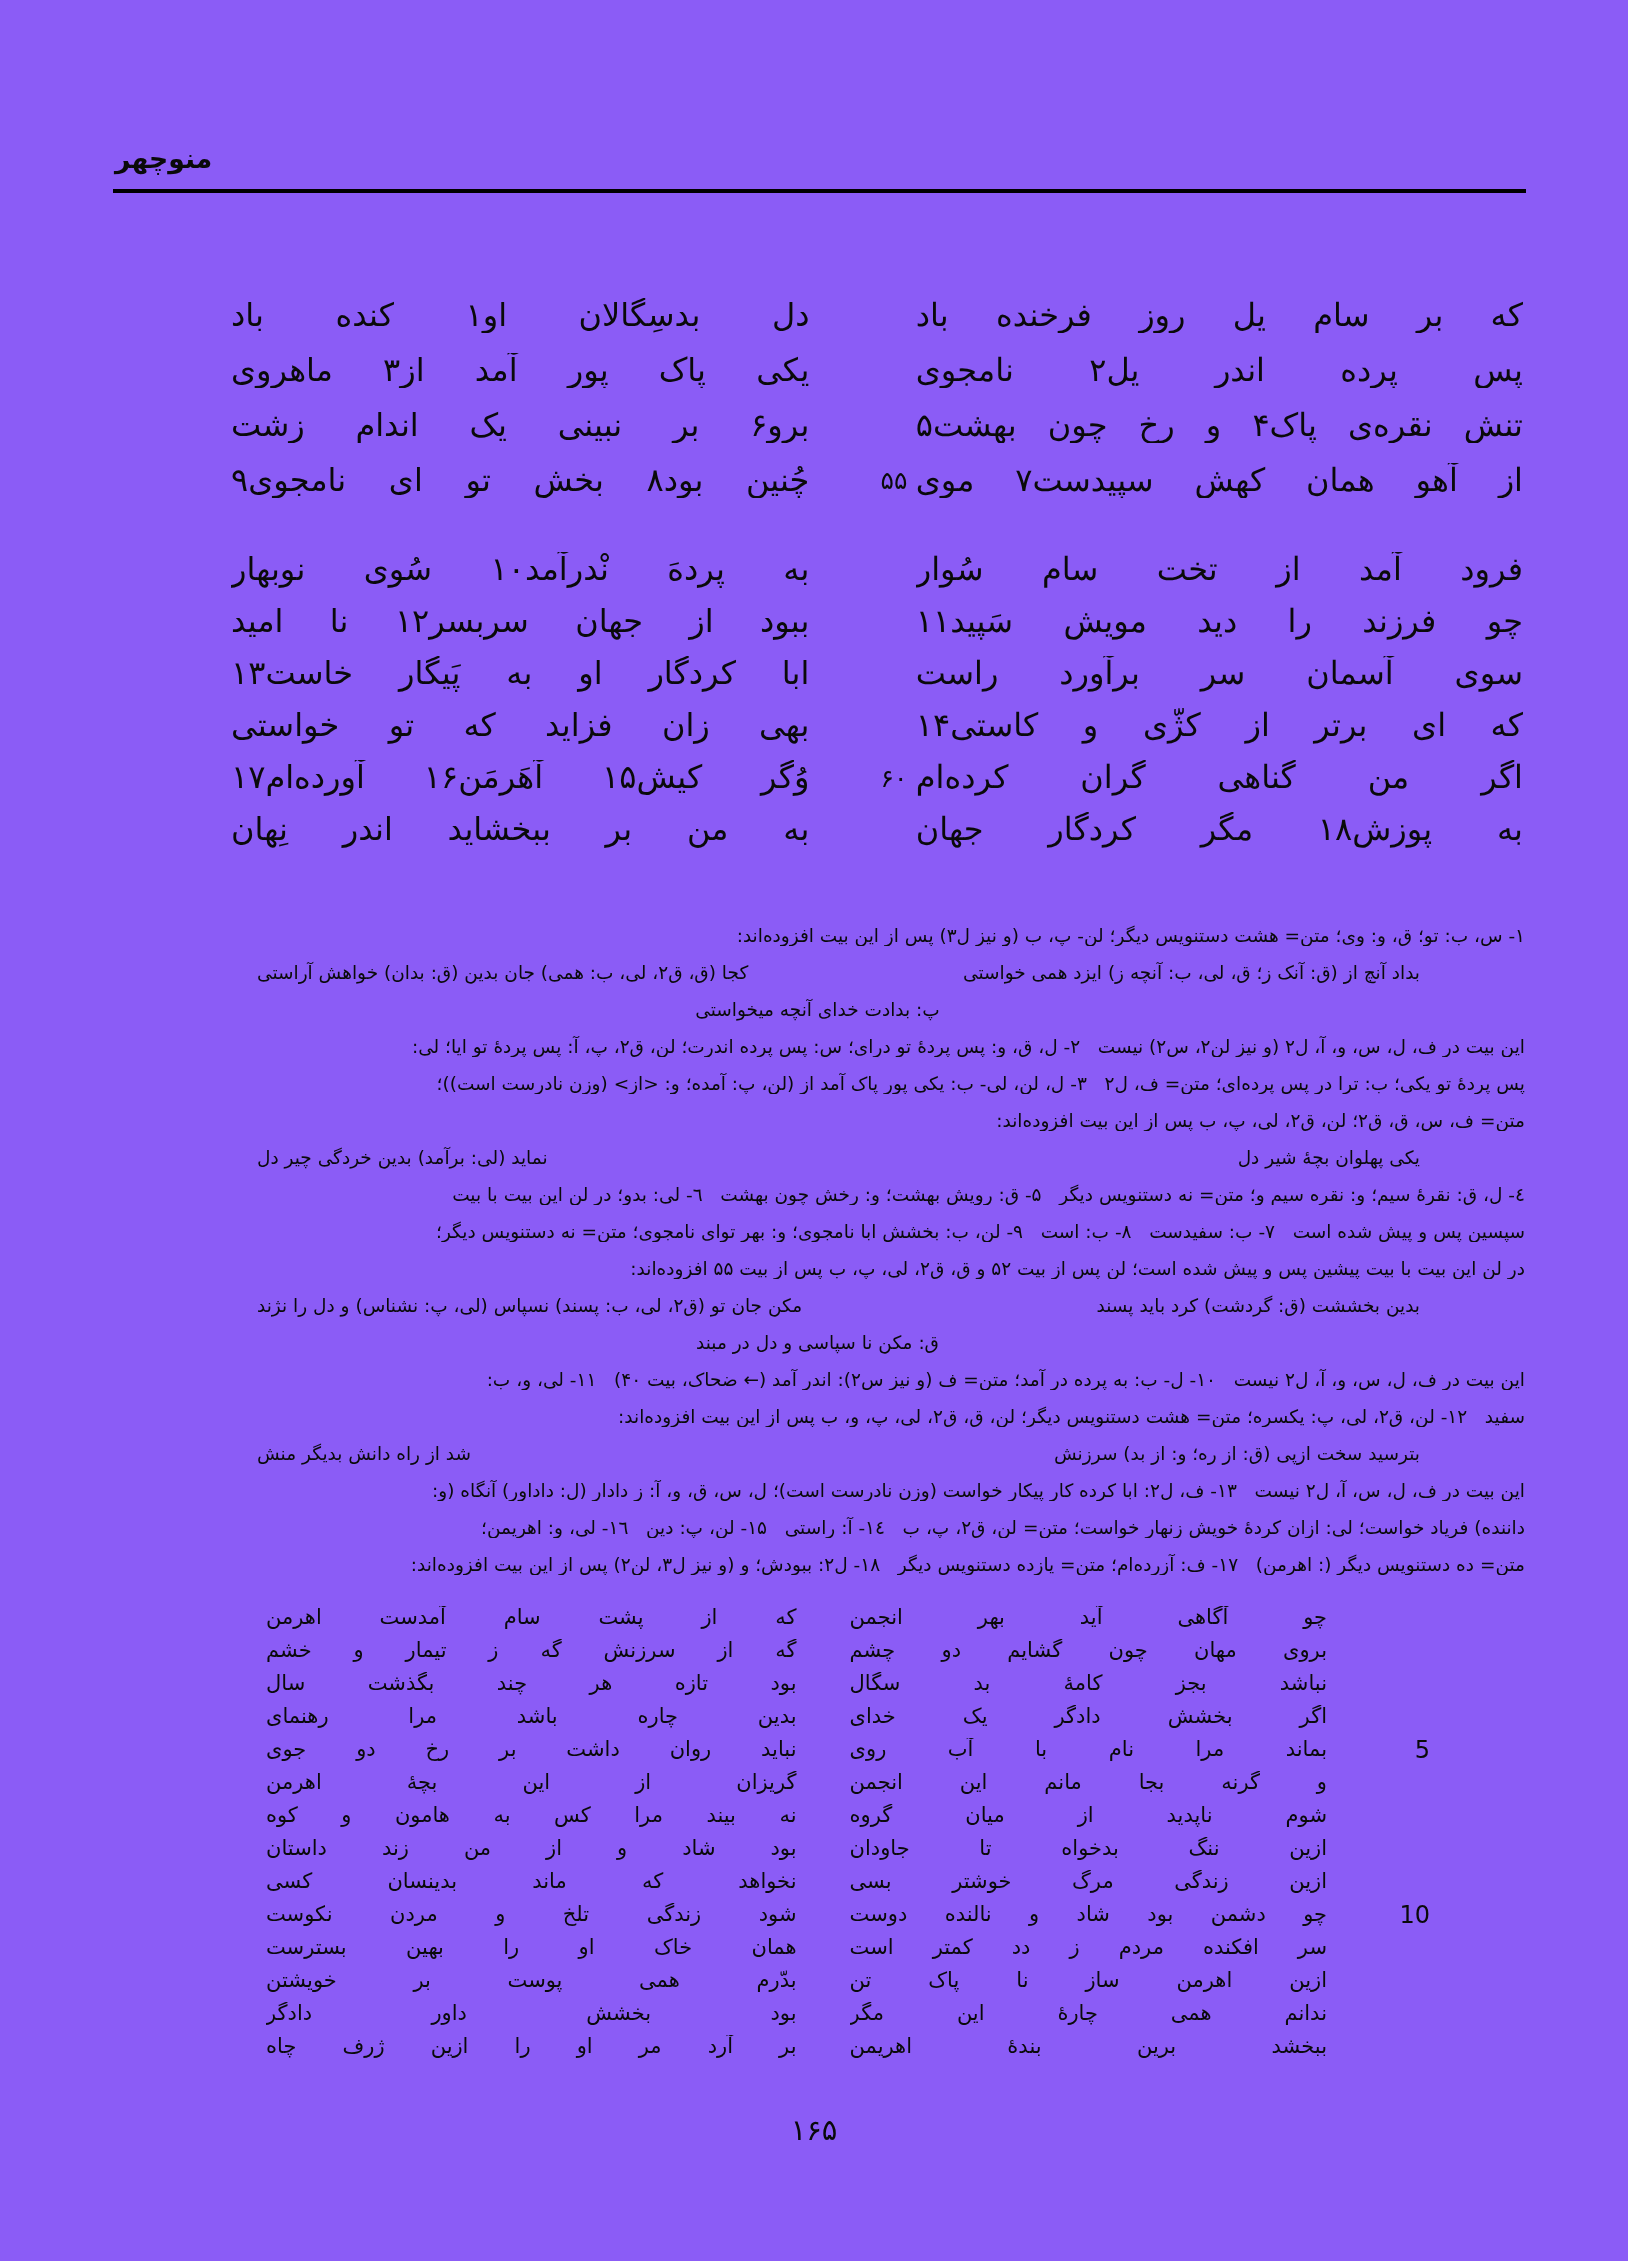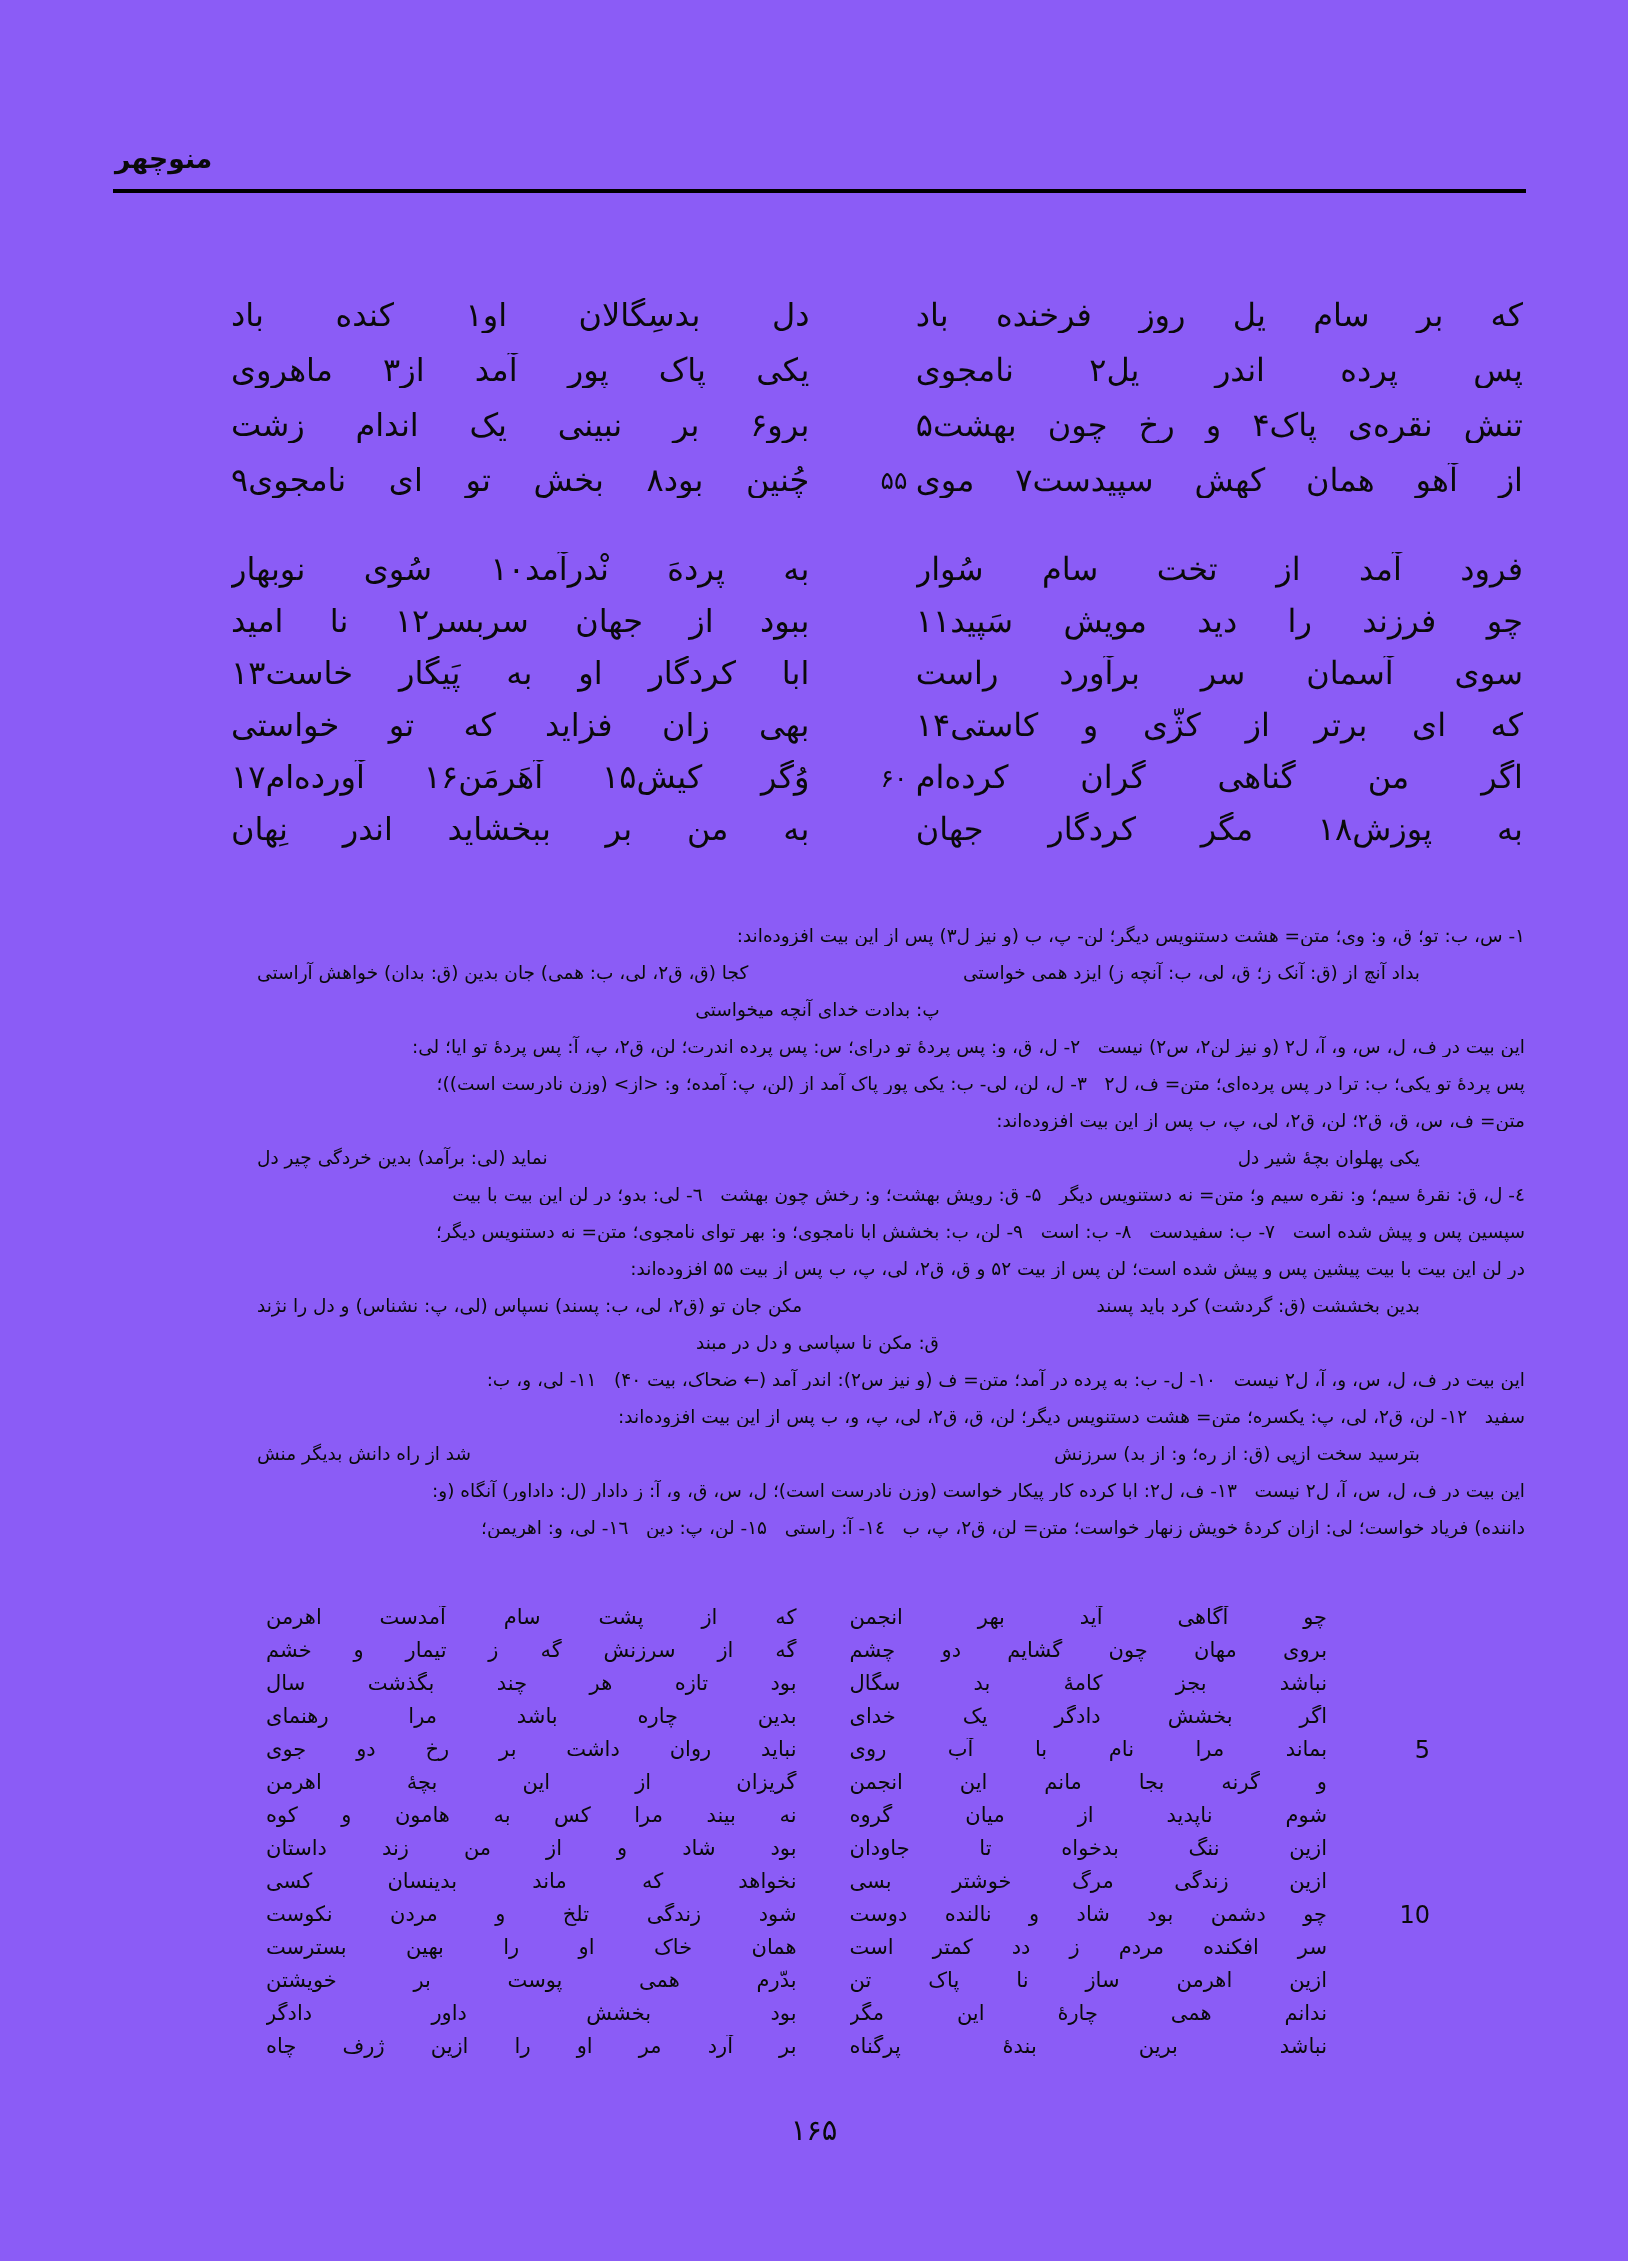--- a/index.html
+++ b/index.html
@@ -188,20 +188,23 @@
         <span class="qh">بترسید سخت ازپی (ق: از ره؛ و: از بد) سرزنش</span>
         <span class="qh">شد از راه دانش بدیگر منش</span>
       </div>
     </div>
     <div class="app-line">
         <div class="app-prose">این بیت در ف، ل، س، آ، ل۲ نیست   ۱۳- ف، ل۲: ابا کرده کار پیکار خواست (وزن نادرست است)؛ ل، س، ق، و، آ: ز دادار (ل: داداور) آنگاه (و:</div>
       </div>
     <div class="app-line">
         <div class="app-prose">داننده) فریاد خواست؛ لی: ازان کردهٔ خویش زنهار خواست؛ متن= لن، ق۲، پ، ب   ۱٤- آ: راستی   ۱۵- لن، پ: دین   ۱٦- لی، و: اهریمن؛</div>
       </div>
+    <div class="app-line">
+        <div class="app-prose">متن= ده دستنویس دیگر (: اهرمن)   ۱۷- ف: آزرده‌ام؛ متن= یازده دستنویس دیگر   ۱۸- ل۲: ببودش؛ و (و نیز ل۳، لن۲) پس از این بیت افزوده‌اند:</div>
+      </div>
   </div>
 
   <div class="interp">
     <div class="irow">
       <div class="ihemi ihemi-r">چو آگاهی آید بهر انجمن</div>
         <div class="igap"></div>
       <div class="ihemi ihemi-l">که از پشت سام آمدست اهرمن</div>
       <span class="mnum"></span>
     </div>
     <div class="irow">
@@ -270,21 +273,21 @@
       <div class="ihemi ihemi-l">بدّرم همی پوست بر خویشتن</div>
       <span class="mnum"></span>
     </div>
     <div class="irow">
       <div class="ihemi ihemi-r">ندانم همی چارهٔ این مگر</div>
         <div class="igap"></div>
       <div class="ihemi ihemi-l">بود بخشش داور دادگر</div>
       <span class="mnum"></span>
     </div>
     <div class="irow">
-      <div class="ihemi ihemi-r">نباشد برین بندهٔ پرگناه</div>
+      <div class="ihemi ihemi-r">ببخشد برین بندهٔ اهریمن</div>
         <div class="igap"></div>
       <div class="ihemi ihemi-l">بر آرد مر او را ازین ژرف چاه</div>
       <span class="mnum"></span>
     </div>
   </div>
 
   <div class="page-number">۱۶۵</div>
 
 </div>
 

